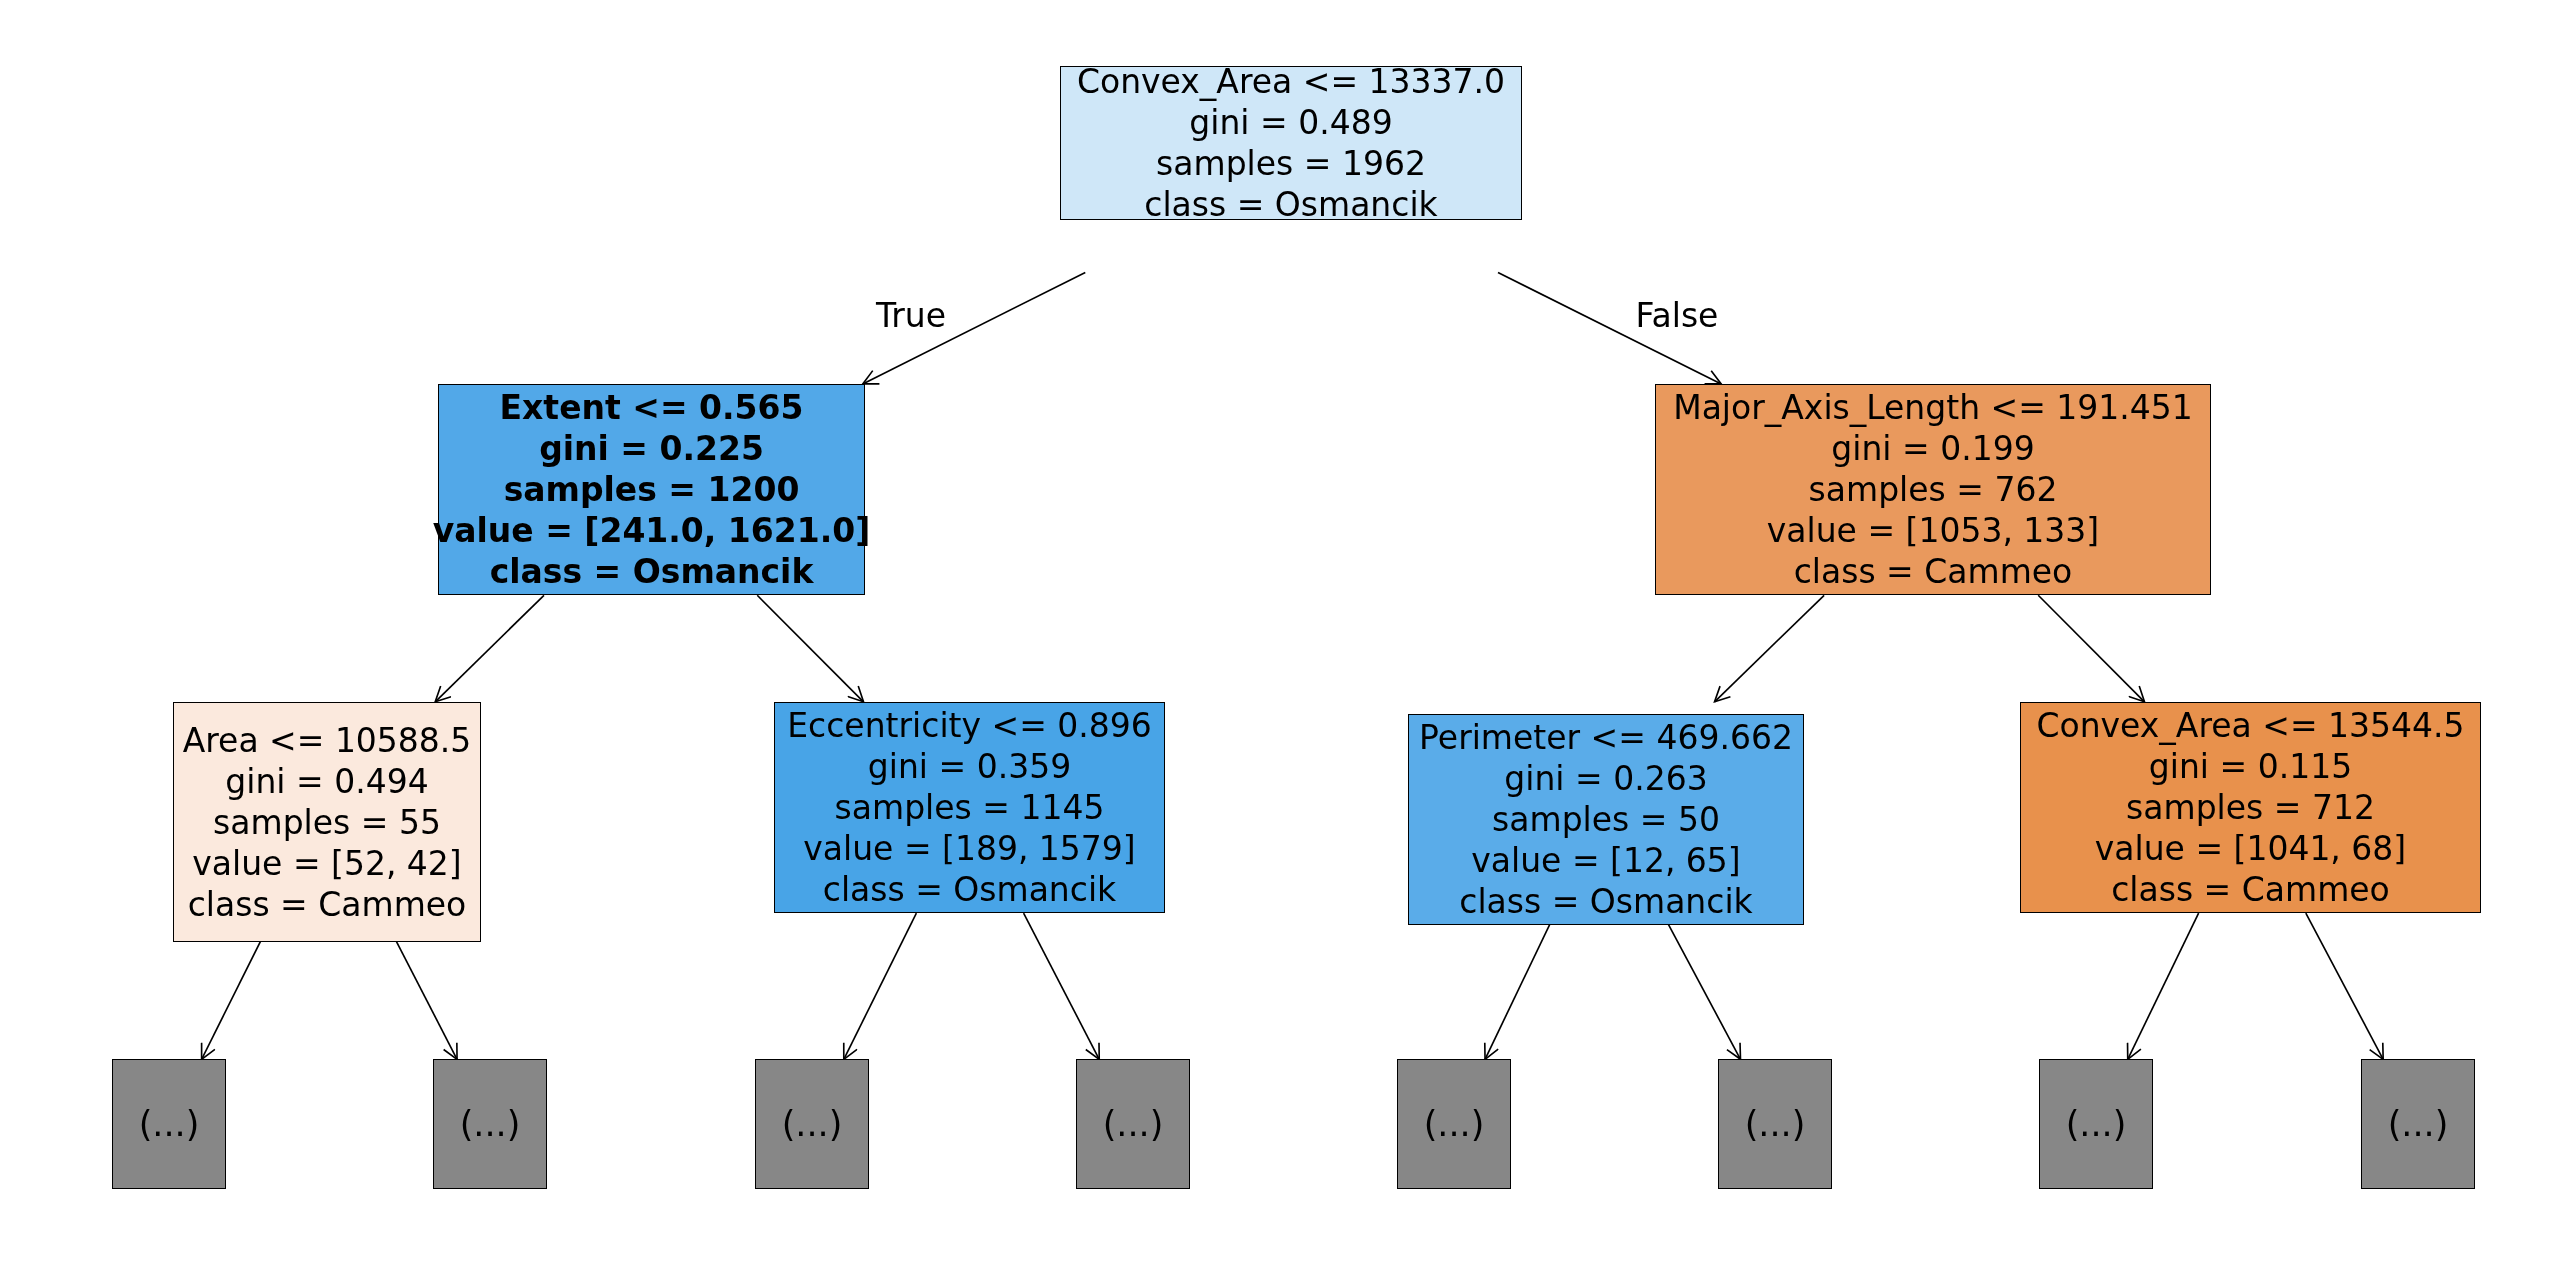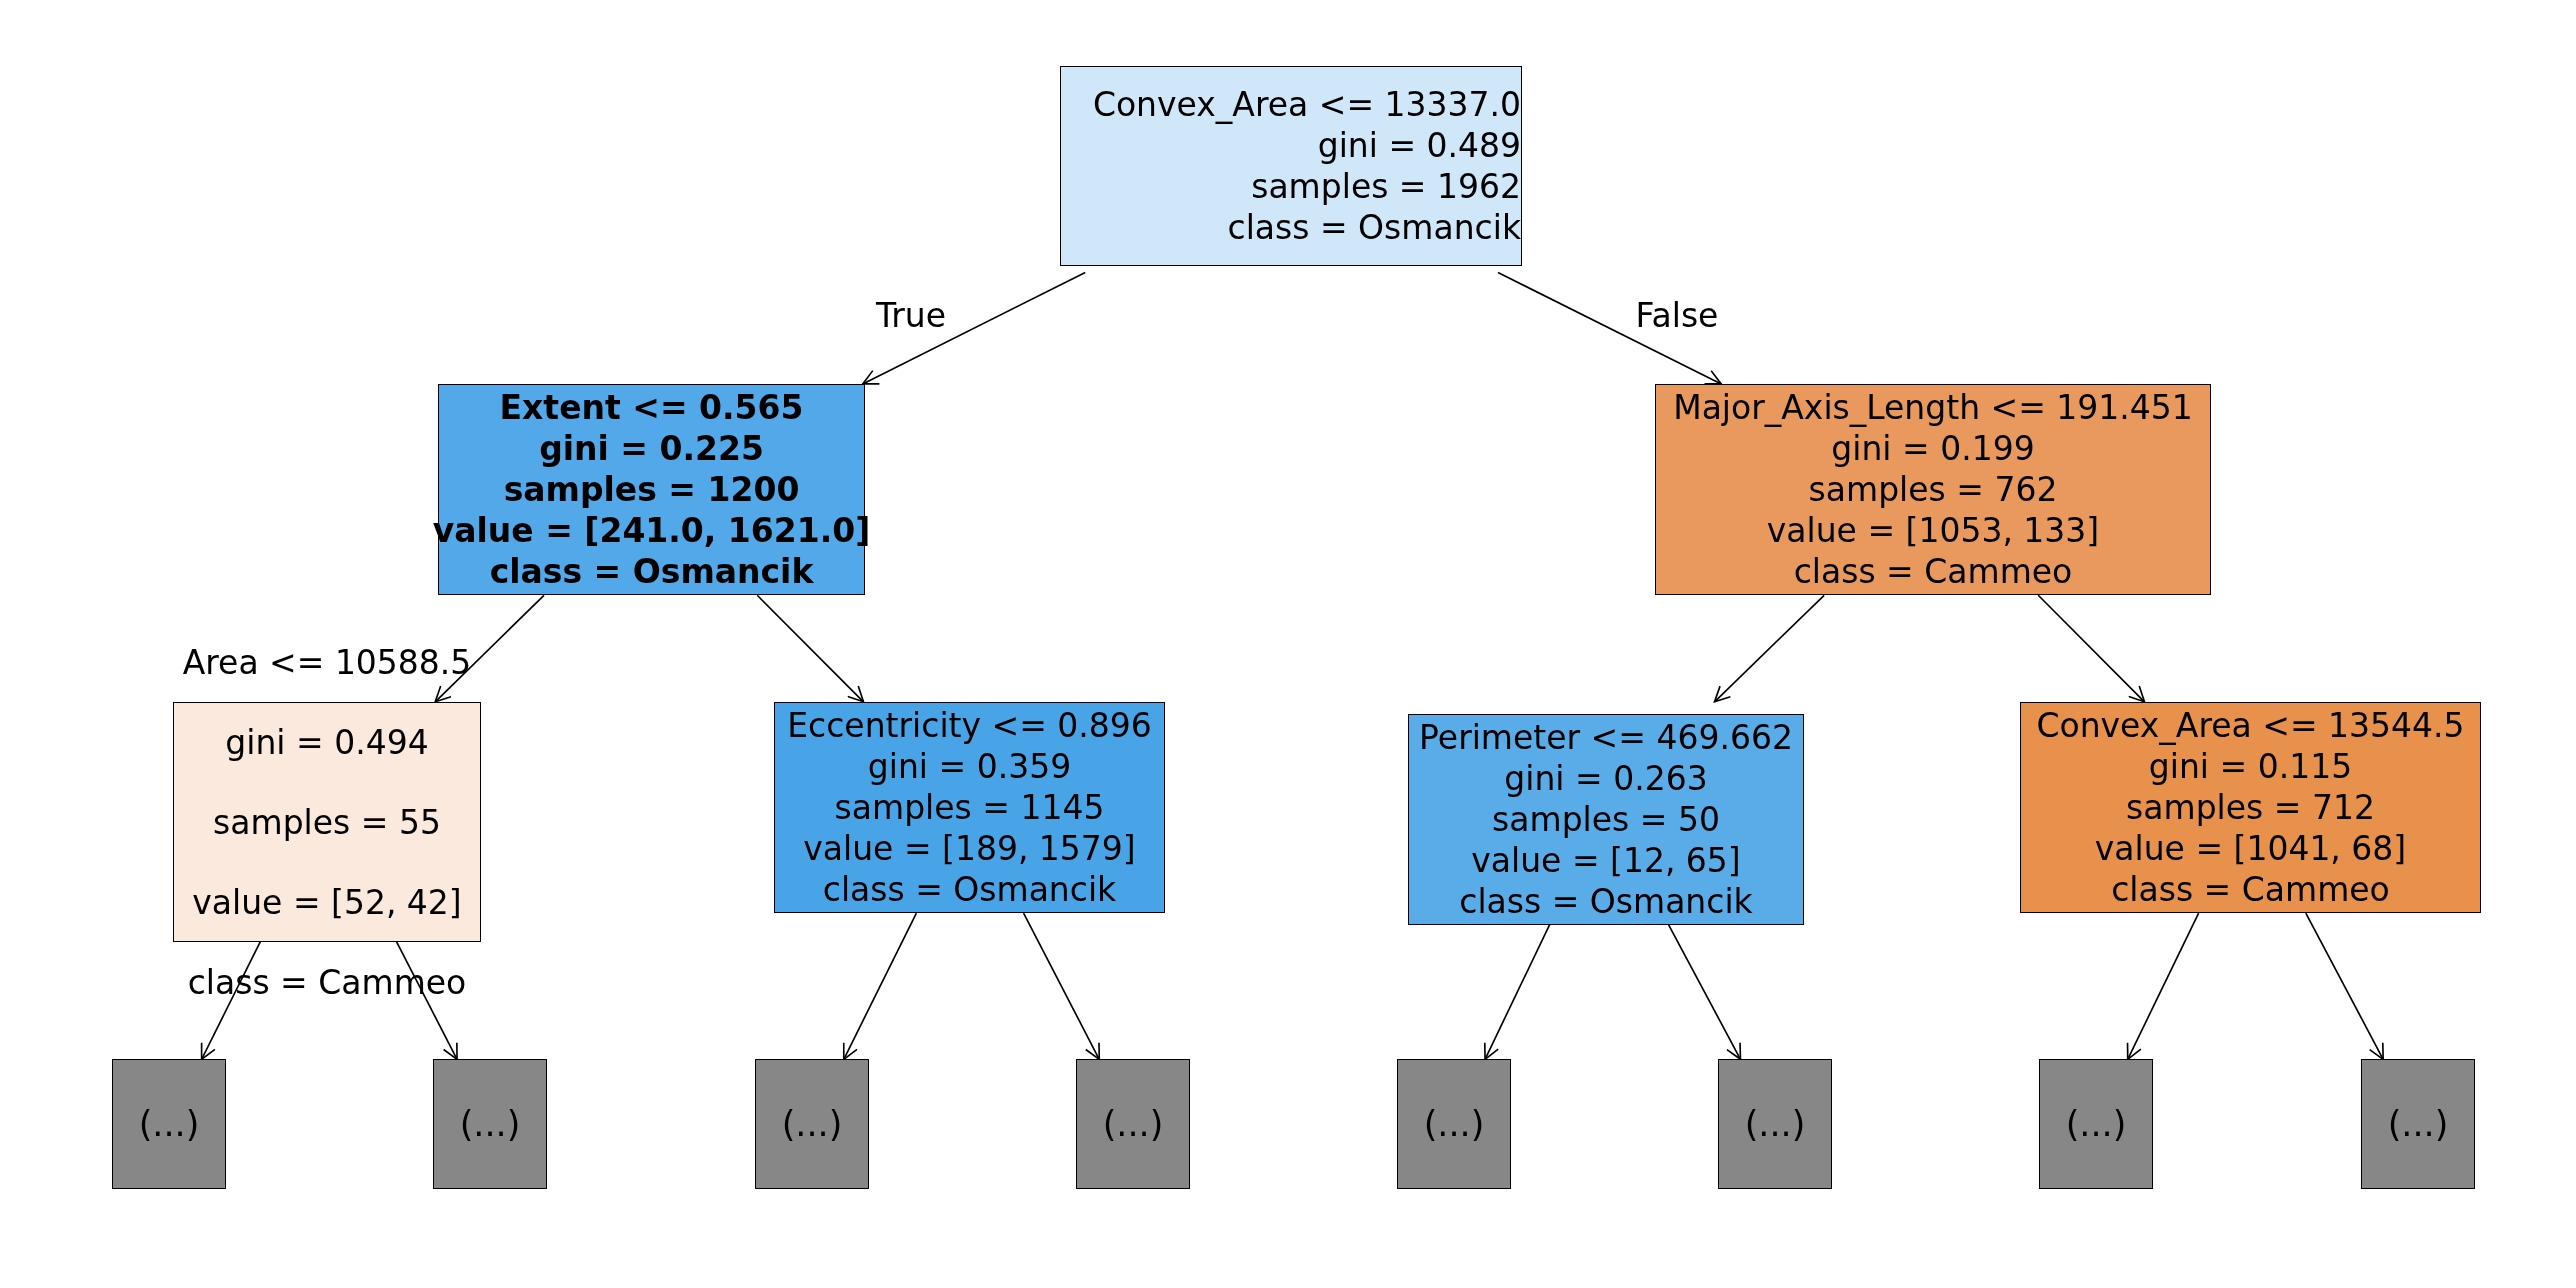--- a/index.html
+++ b/index.html
@@ -55,21 +55,21 @@
       <line x1="332.58344198174706" y1="1106" x2="244.1988265971317" y2="1283" stroke="#000000" stroke-width="2" marker-end="url(#arrow)"></line>
       <line x1="462.4191655801825" y1="1106" x2="553.5730117340287" y2="1283" stroke="#000000" stroke-width="2" marker-end="url(#arrow)"></line>
       <line x1="1109.9172099087352" y1="1106" x2="1021.9941329856584" y2="1283" stroke="#000000" stroke-width="2" marker-end="url(#arrow)"></line>
       <line x1="1239.7529335071708" y1="1106" x2="1331.3683181225554" y2="1283" stroke="#000000" stroke-width="2" marker-end="url(#arrow)"></line>
       <line x1="1883.586701434159" y1="1106" x2="1798.6636245110822" y2="1283" stroke="#000000" stroke-width="2" marker-end="url(#arrow)"></line>
       <line x1="2013.4224250325944" y1="1106" x2="2108.037809647979" y2="1283" stroke="#000000" stroke-width="2" marker-end="url(#arrow)"></line>
       <line x1="2662.9191655801824" y1="1106" x2="2577.0730117340286" y2="1283" stroke="#000000" stroke-width="2" marker-end="url(#arrow)"></line>
       <line x1="2792.754889178618" y1="1106" x2="2886.447196870926" y2="1283" stroke="#000000" stroke-width="2" marker-end="url(#arrow)"></line>
     </svg>
 
-  <div class="node" style="left: 1060px; top: 66px; width: 462px; height: 200px; background-color: rgb(207, 231, 248); align-items: flex-end;">
+  <div class="node" style="left: 1060px; top: 66px; width: 462px; height: 154px; background-color: rgb(207, 231, 248);">
     <div>Convex_Area &lt;= 13337.0</div>
     <div>gini = 0.489</div>
     <div>samples = 1962</div>
     <div>class = Osmancik</div>
   </div>
 
   <div class="edge-label" style="left:911px;top:315px">True</div>
   <div class="edge-label" style="left:1677px;top:315px">False</div>
 
   <div class="node" style="left: 438px; top: 384px; width: 427px; height: 211px; background-color: rgb(82, 168, 232); font-weight: bold;">
@@ -81,21 +81,21 @@
   </div>
 
   <div class="node" style="left: 1655px; top: 384px; width: 556px; height: 211px; background-color: rgb(233, 153, 93);">
     <div>Major_Axis_Length &lt;= 191.451</div>
     <div>gini = 0.199</div>
     <div>samples = 762</div>
     <div>value = [1053, 133]</div>
     <div>class = Cammeo</div>
   </div>
 
-  <div class="node" style="left: 173px; top: 702px; width: 308px; height: 240px; background-color: rgb(251, 233, 221); gap: 39px;">
+  <div class="node" style="left: 173px; top: 702px; width: 308px; height: 240px; background-color: rgb(251, 233, 221);">
     <div>Area &lt;= 10588.5</div>
     <div>gini = 0.494</div>
     <div>samples = 55</div>
     <div>value = [52, 42]</div>
     <div>class = Cammeo</div>
   </div>
 
   <div class="node" style="left: 774px; top: 702px; width: 391px; height: 211px; background-color: rgb(72, 164, 231);">
     <div>Eccentricity &lt;= 0.896</div>
     <div>gini = 0.359</div>

